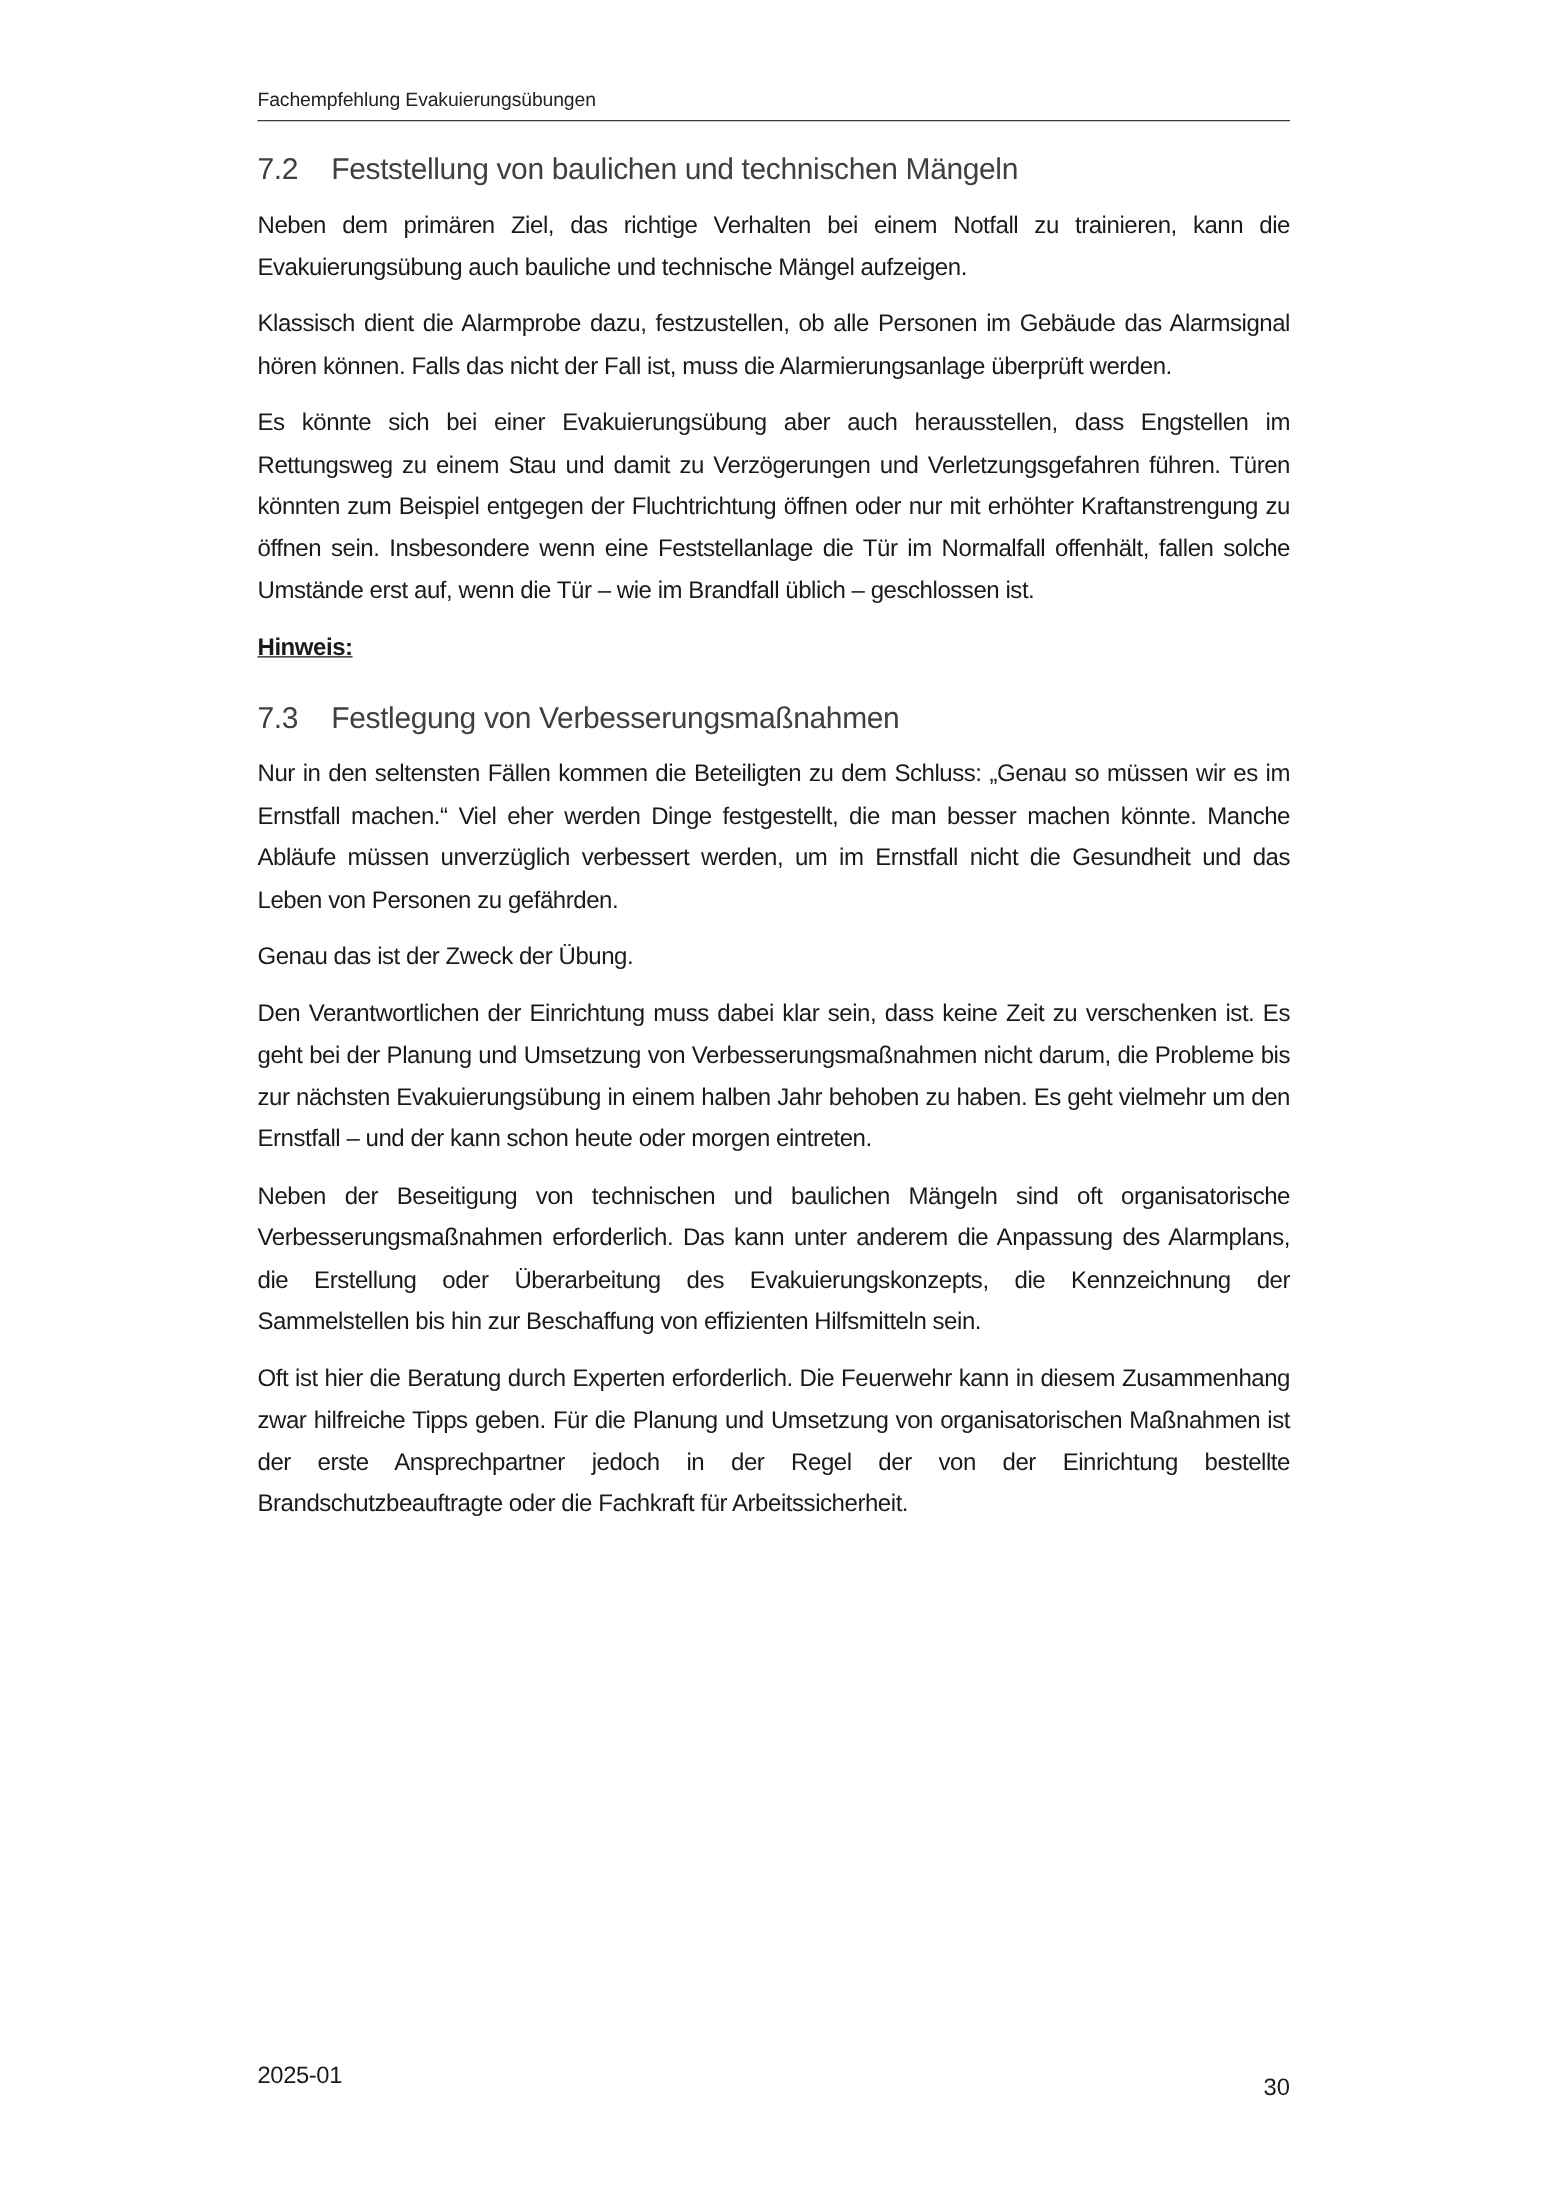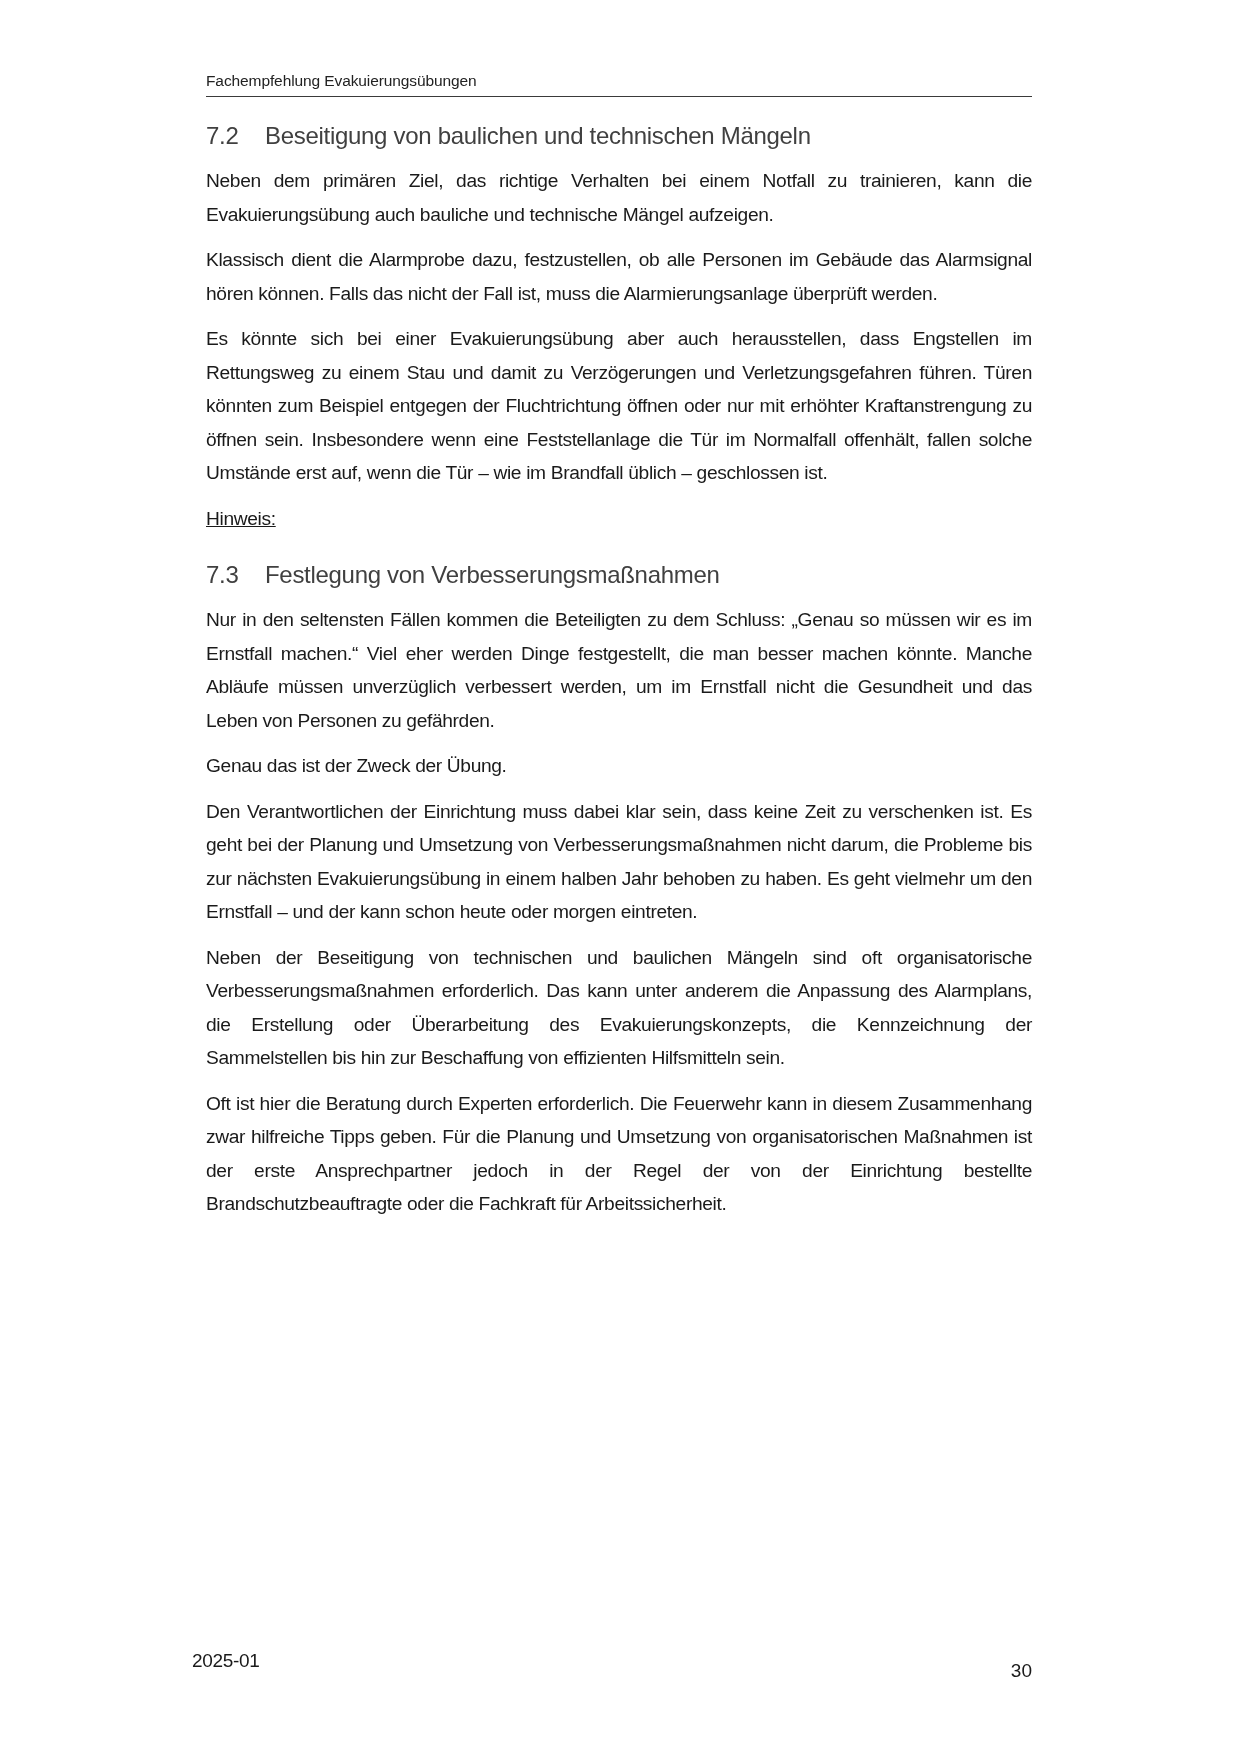--- a/index.html
+++ b/index.html
@@ -10,41 +10,41 @@
             border-bottom: 1.5px solid #3a3a3a; padding-bottom: 6px; }
   .header-title { font-size: 15.5px; color: #222; letter-spacing: -0.1px; }
   .content { position: absolute; left: 206px; top: 118px; width: 826px; }
   h2 { font-weight: normal; font-size: 24px; margin: 0; color: #404040; letter-spacing: -0.3px;
        display: flex; }
   h2 .num { width: 59px; display: inline-block; }
   .h-72 { margin-top: 4px; margin-bottom: 14px; }
   .h-73 { margin-top: 26px; margin-bottom: 14px; }
   p { margin: 0 0 12px 0; font-size: 19.2px; line-height: 33.5px; text-align: justify;
       letter-spacing: -0.35px; hyphens: manual; }
-  .note { display: flex; margin: 0 17px 12px 0; }
+  .note { display: flex; margin: 0 17px 12px 0; font-weight: bold; }
   .note-label { width: 103px; flex: 0 0 103px; font-size: 19.2px; line-height: 33.5px;
                 text-decoration: underline; letter-spacing: -0.35px; }
   .note-text { flex: 1; margin: 0; }
-  .footer-left { position: absolute; left: 192px; top: 1650px; font-size: 19px; letter-spacing: -0.3px; }
+  .footer-left { position: absolute; left: 206px; top: 1650px; font-size: 19px; letter-spacing: -0.3px; }
   .footer-right { position: absolute; right: 208px; top: 1650px; font-size: 19px; margin-top: 10px; }
 </style>
 </head>
 <body>
 
 <div class="page">
 
   <div class="header">
     <span class="header-title">Fachempfehlung Evakuierungsübungen</span>
   </div>
 
   <div class="content">
 
     <h2 class="h-72">
       <span class="num">7.2</span>
-      <span>Beseitigung von baulichen und technischen Mängeln</span>
+      <span>Feststellung von baulichen und technischen Mängeln</span>
     </h2>
     <p>Neben dem primären Ziel, das richtige Verhalten bei einem Notfall zu trainieren, kann die Evakuierungsübung auch bauliche und technische Mängel aufzeigen.</p>
     <p>Klassisch dient die Alarmprobe dazu, festzustellen, ob alle Personen im Gebäude das Alarmsignal hören können. Falls das nicht der Fall ist, muss die Alarmierungsanlage über­prüft werden.</p>
     <p>Es könnte sich bei einer Evakuierungsübung aber auch herausstellen, dass Engstellen im Rettungsweg zu einem Stau und damit zu Verzögerungen und Verletzungsgefahren füh­ren. Türen könnten zum Beispiel entgegen der Fluchtrichtung öffnen oder nur mit erhöh­ter Kraftanstrengung zu öffnen sein. Insbesondere wenn eine Feststellanlage die Tür im Normalfall offenhält, fallen solche Umstände erst auf, wenn die Tür – wie im Brandfall üblich – geschlossen ist.</p>
 
     <div class="note">
       <span class="note-label">Hinweis:</span>
     </div>
 
     <h2 class="h-73">

